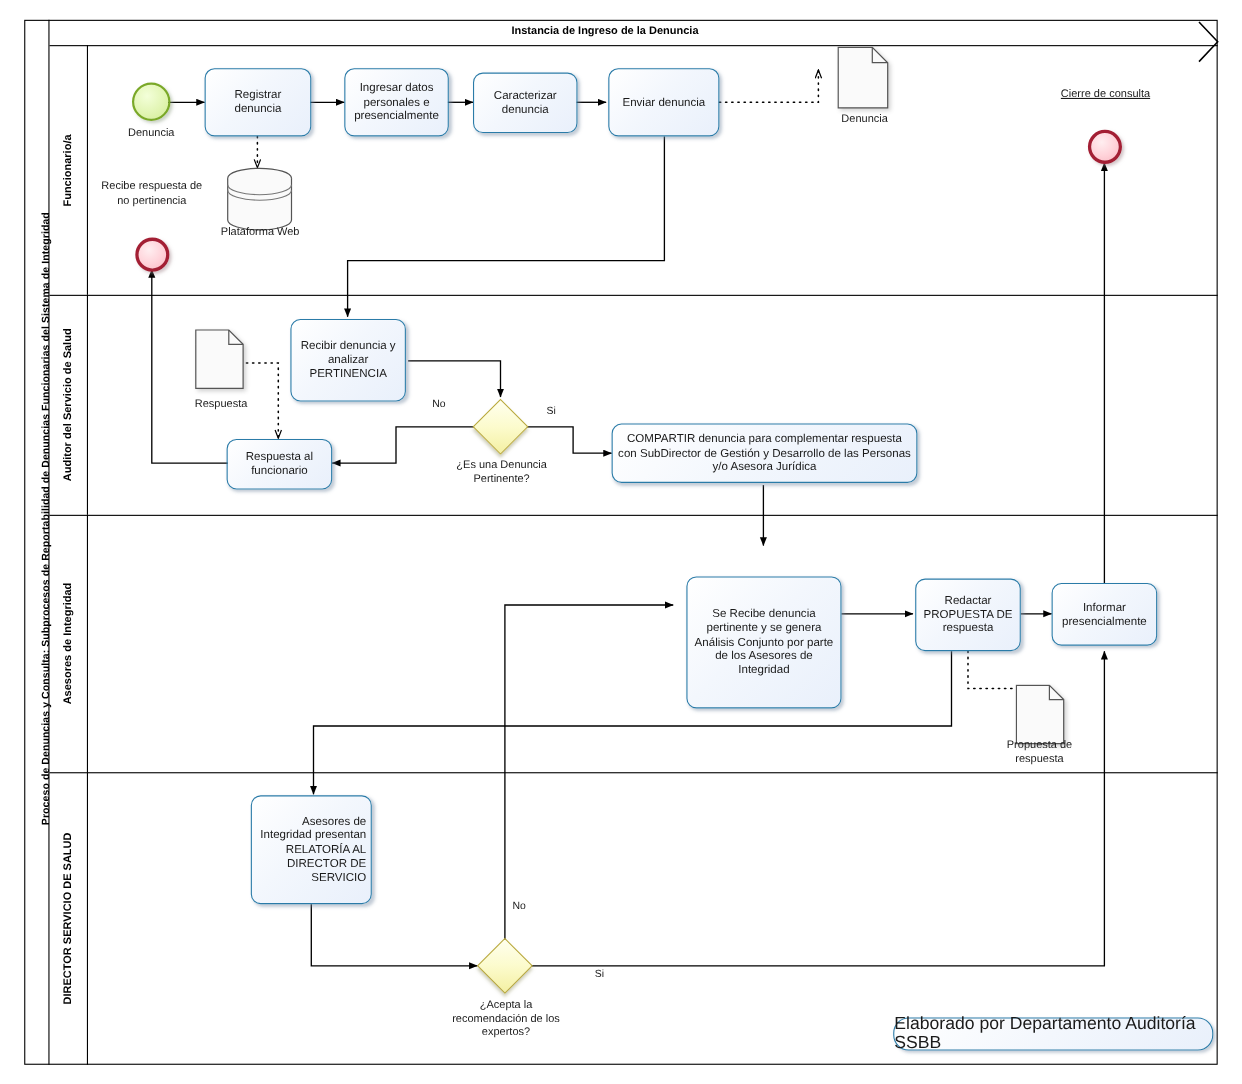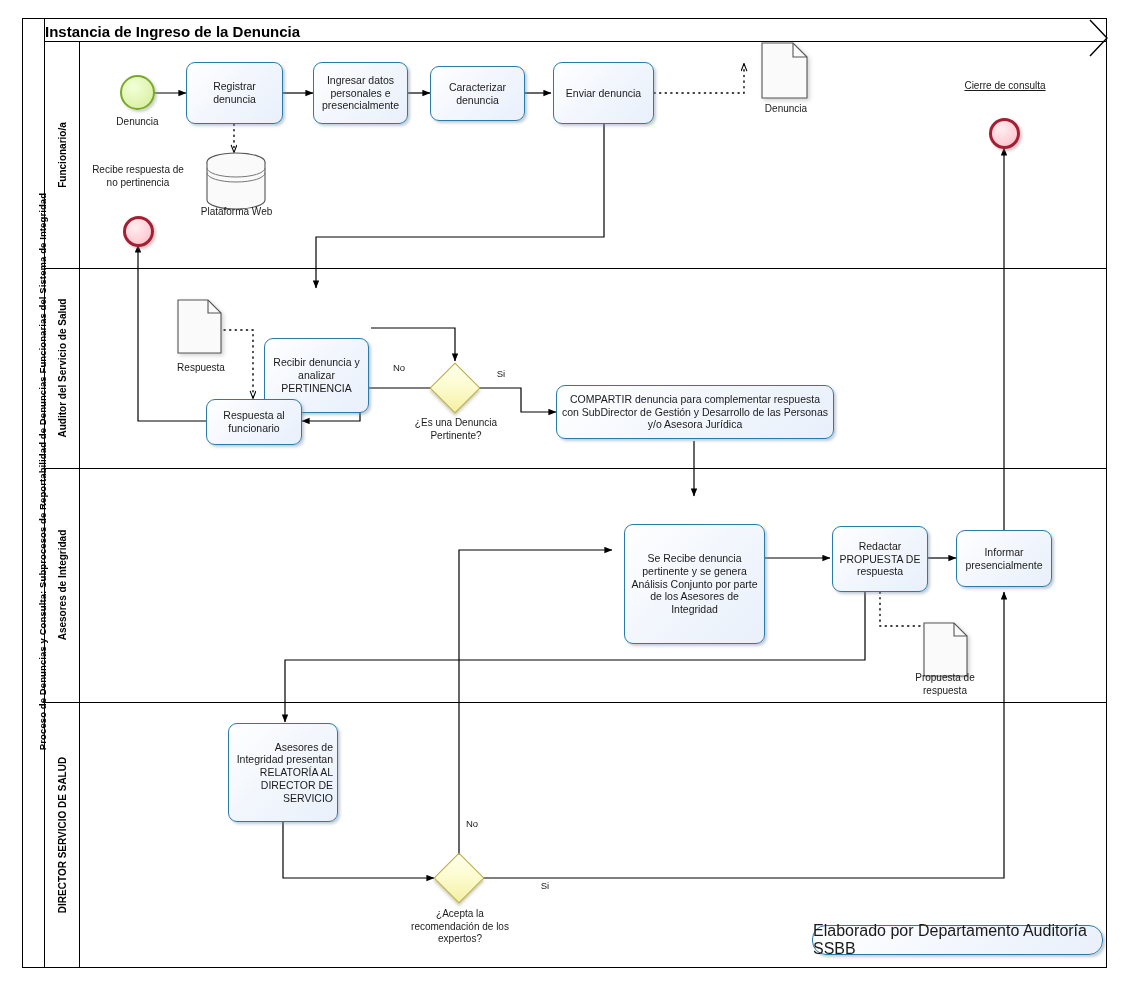--- a/index.html
+++ b/index.html
@@ -10,21 +10,21 @@
   .pool-outer{position:absolute;left:22px;top:18px;width:1085px;height:950px;border:1.5px solid #000;box-sizing:border-box;background:#fff;}
   .pool-title-col{position:absolute;left:22px;top:18px;width:23px;height:950px;border-right:1.5px solid #000;box-sizing:border-box;}
   .pool-title-txt{position:absolute;left:-440px;top:448px;width:920px;transform:rotate(-90deg);text-align:center;
     font-size:9.5px;font-weight:bold;color:#000;letter-spacing:0.1px;}
   .lane-label-col{position:absolute;width:35px;border-right:1.5px solid #000;box-sizing:border-box;}
   .lane-label-txt{position:absolute;left:50%;top:50%;transform:translate(-50%,-50%) rotate(-90deg);
     white-space:nowrap;font-size:10px;font-weight:bold;color:#000;}
   .lane-sep{position:absolute;left:45px;width:1062px;height:0;border-top:1.2px solid #000;}
 
   .pool-header{position:absolute;left:45px;top:19px;width:1062px;height:22px;}
-  .pool-header-txt{position:absolute;left:0;top:4px;width:1010px;font-size:15px;font-weight:bold;color:#000;}
+  .pool-header-txt{position:absolute;left:0;top:4px;width:1010px;text-align:center;font-size:10px;font-weight:bold;color:#000;}
 
   
   .task{position:absolute;box-sizing:border-box;border:1.6px solid #2a7ba8;border-radius:9px;
     background:linear-gradient(135deg,#ffffff 0%,#f3f7fd 45%,#e9f0fb 100%);
     box-shadow:2px 2px 3px rgba(120,140,165,.45);
     display:flex;align-items:center;justify-content:center;text-align:center;
     font-size:10.5px;color:#1a1a1a;line-height:1.22;padding:3px 4px;}
   .task span{display:block;}
 
   
@@ -194,21 +194,21 @@
   <div class="ev ev-end" style="left:989px;top:118px;width:31px;height:31px;"></div>
 
   <div class="doc" style="left:177px;top:299px;">
     <svg width="46" height="56" viewBox="0 0 46 56">
       <path d="M1,1 L31,1 L44,14 L44,54 L1,54 z" fill="#fafafa" stroke="#555" stroke-width="1.1"></path>
       <path d="M31,1 L31,14 L44,14" fill="none" stroke="#555" stroke-width="1.1"></path>
     </svg>
   </div>
   <div class="lbl" style="left:158px;top:362px;width:86px;">Respuesta</div>
 
-  <div class="task" style="left:264px;top:290px;width:105px;height:75px;margin-top:48px;">
+  <div class="task" style="left:264px;top:290px;width:105px;height:75px;">
     <span>Recibir denuncia y analizar PERTINENCIA</span>
   </div>
 
   <div class="task" style="left:206px;top:399px;width:96px;height:46px;">
     <span>Respuesta al funcionario</span>
   </div>
 
   <div class="gw" style="left:437px;top:370px;width:36px;height:36px;"></div>
   <div class="lbl" style="left:408px;top:417px;width:96px;">¿Es una Denuncia Pertinente?</div>
   <div class="lbl-sm" style="left:379px;top:362px;width:40px;">No</div>

